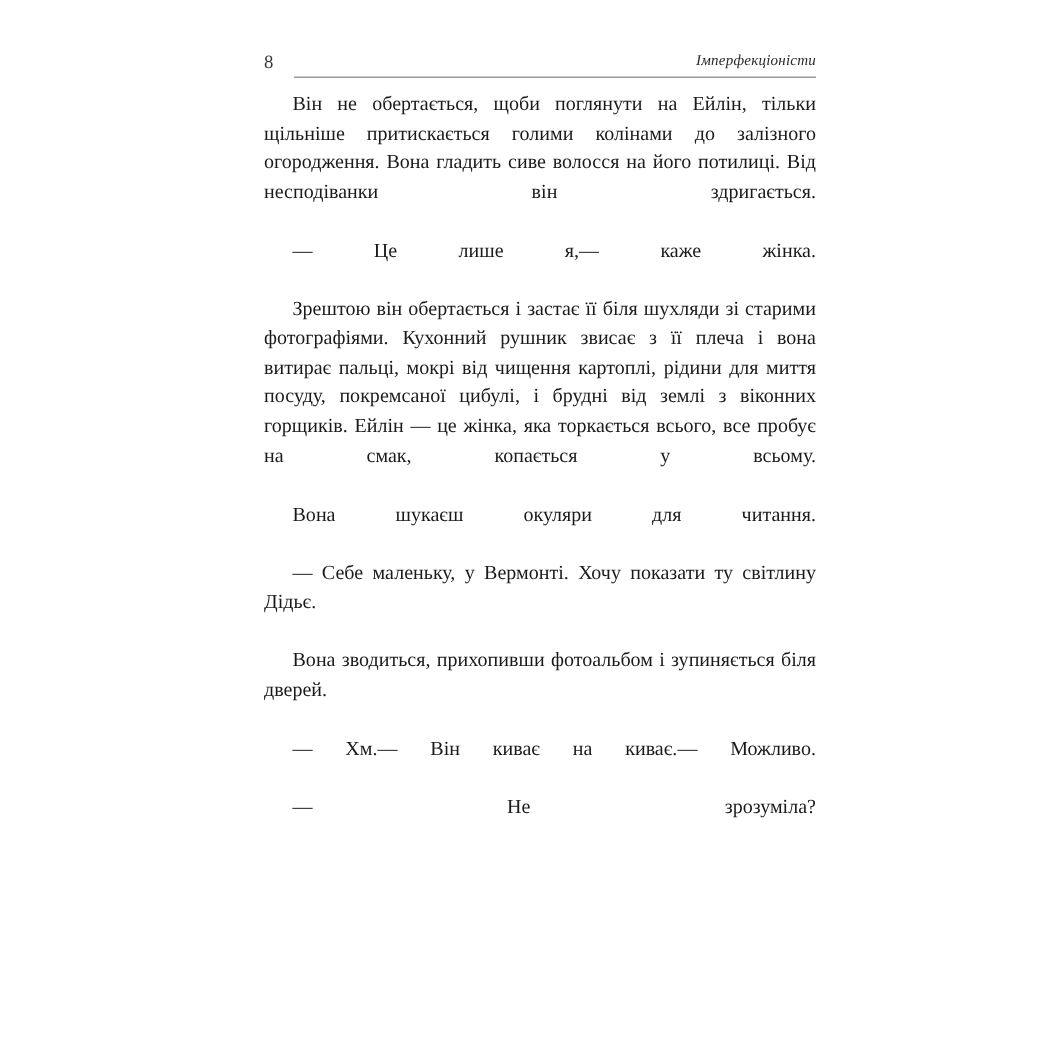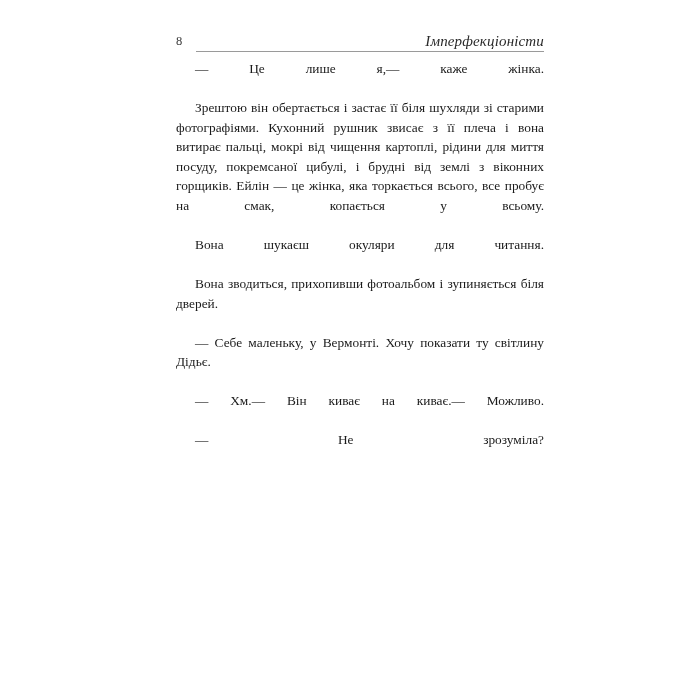--- a/index.html
+++ b/index.html
@@ -41,21 +41,21 @@
     font-size: 12.5px;
     line-height: 16px;
     color: #3a3a3a;
     letter-spacing: 0.2px;
   }
   .book-title {
     position: absolute;
     right: 0;
     top: 0;
     font-style: italic;
-    font-size: 15px;
+    font-size: 10px;
     line-height: 16px;
     color: #2a2a2a;
     letter-spacing: 0.15px;
     white-space: nowrap;
   }
   .head-rule {
     position: absolute;
     left: 20px;
     right: 0;
     top: 18px;
@@ -99,22 +99,23 @@
 
 <div class="page" style="background: rgb(255, 255, 255);">
 
   <div class="running-head">
     <span class="folio">8</span>
     <span class="book-title">Імперфекціоністи</span>
     <div class="head-rule" style="background: rgb(154, 154, 154);"></div>
   </div>
 
   <div class="textblock">
+      <p class="para indent">Він не обертається, щоби поглянути на Ейлін, тільки щільніше притискається голими колінами до залізного огородження. Вона гладить сиве волосся на його потилиці. Від несподіванки він здригається.</p>
       <p class="para dialogue">— Це лише я,— каже жінка.</p>
       <p class="para indent">Зрештою він обертається і застає її біля шухляди зі старими фотографіями. Кухонний рушник звисає з її плеча і вона витирає пальці, мокрі від чищення картоплі, рідини для миття посуду, покремсаної цибулі, і брудні від землі з віконних горщиків. Ейлін — це жінка, яка торкається всього, все пробує на смак, копається у всьому.</p>
       <p class="para indent">Вона шукаєш окуляри для читання.</p>
+      <p class="para dialogue">— Себе маленьку, у Вермонті. Хочу показати ту світлину Дідьє.</p>
       <p class="para indent">Вона зводиться, прихопивши фотоальбом і зупиняється біля дверей.</p>
-      <p class="para dialogue">— Себе маленьку, у Вермонті. Хочу показати ту світлину Дідьє.</p>
       <p class="para dialogue">— Хм.— Він киває на киває.— Можливо.</p>
       <p class="para dialogue">— Не зрозуміла?</p>
     </div>
 
 </div>
 
 </body></html>

